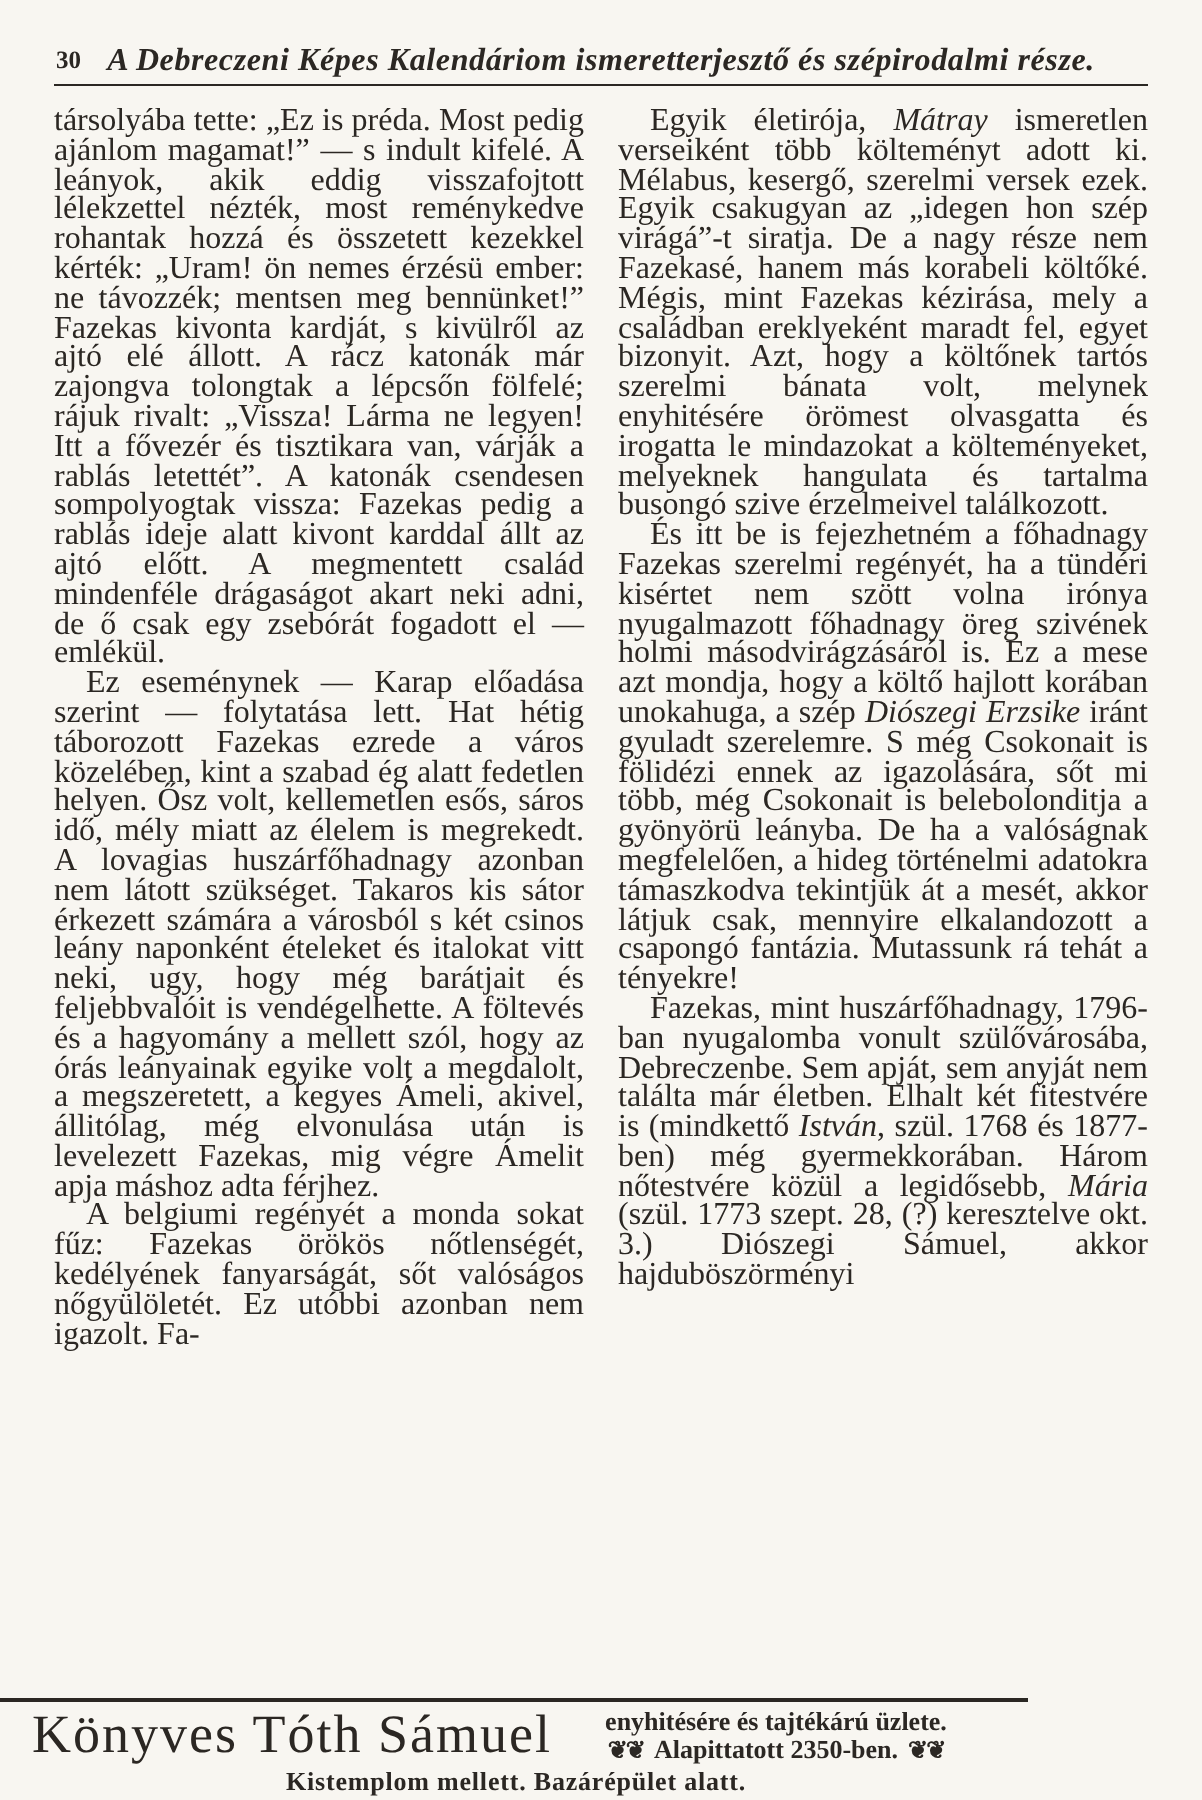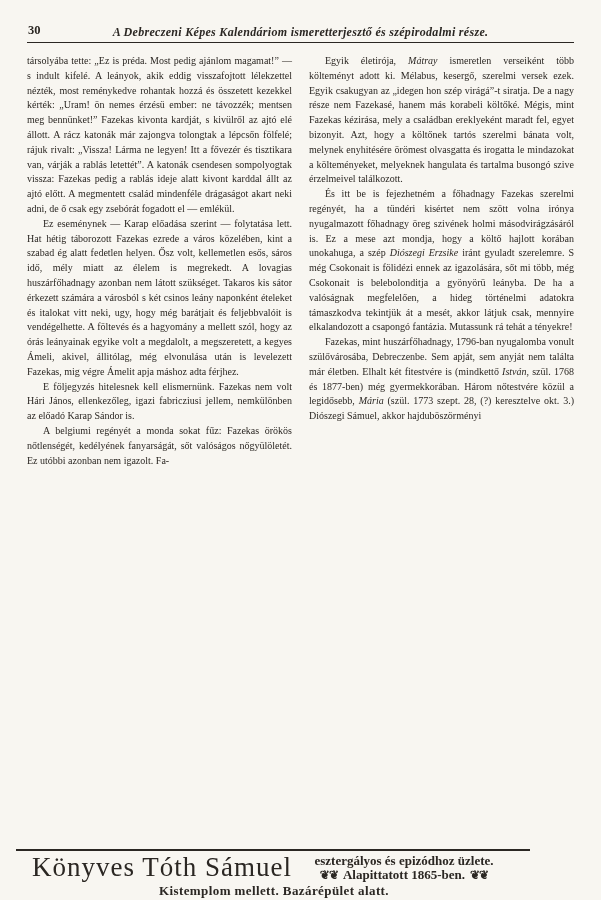--- a/index.html
+++ b/index.html
@@ -17,40 +17,40 @@
     overflow:hidden;
   }
   .header { position:relative; text-align:center; height:16px; }
   .pageno {
     position:absolute; left:1px; top:1px;
     font-weight:bold; font-size:12.5px;
   }
   .running-title {
     display:inline-block;
     font-style:italic; font-weight:bold;
-    font-size:12px; letter-spacing:.3px;
+    font-size:16px; letter-spacing:.3px;
   }
   .header-rule { border-top:1.5px solid var(--ink,#2b2723); margin-top:4px; }
   .columns {
     display:flex; gap:17px;
     margin-top:11px;
     height:782px; overflow:hidden;
   }
   .col {
     flex:1 1 0;
     text-align:justify;
-    font-size:10px;
+    font-size:16px;
     line-height:14.8px;
     hyphens:auto; -webkit-hyphens:auto;
   }
   .para { text-indent:16px; }
   .para.cont { text-indent:0; }
   .para em { font-style:italic;margin-top:16px; }
   .ad {
-    position:absolute; left:16px; bottom:0; width:514px; height:51px;
+    position:absolute; left:0; bottom:0; width:514px; height:51px;
     border-top:2.5px solid var(--ink,#2b2723);
     padding:2px 14px 2px 16px;
     background:var(--paper,#f8f6f1);
   }
   .ad-top { display:flex; align-items:flex-start; }
   .ad-name {
     font-size:27px; line-height:29px;
     letter-spacing:1px; white-space:nowrap;
   }
   .ad-right {
@@ -75,34 +75,33 @@
   <div class="header">
     <span class="pageno">30</span>
     <span class="running-title">A Debreczeni Képes Kalendáriom ismeretterjesztő és szépirodalmi része.</span>
   </div>
   <div class="header-rule"></div>
 
   <div class="columns">
     <div class="col">
       <p class="para cont"><span>társolyába tette: „Ez is préda. Most pedig ajánlom magamat!” — s indult kifelé. A leányok, akik eddig visszafojtott lélekzettel nézték, most reménykedve rohantak hozzá és összetett kezekkel kérték: „Uram! ön nemes érzésü ember: ne távozzék; mentsen meg bennünket!” Fazekas kivonta kardját, s kivülről az ajtó elé állott. A rácz katonák már zajongva tolongtak a lépcsőn fölfelé; rájuk rivalt: „Vissza! Lárma ne legyen! Itt a fővezér és tisztikara van, várják a rablás letettét”. A katonák csendesen sompolyogtak vissza: Fazekas pedig a rablás ideje alatt kivont karddal állt az ajtó előtt. A megmentett család mindenféle drágaságot akart neki adni, de ő csak egy zsebórát fogadott el — emlékül.</span></p>
       <p class="para"><span>Ez eseménynek — Karap előadása szerint — folytatása lett. Hat hétig táborozott Fazekas ezrede a város közelében, kint a szabad ég alatt fedetlen helyen. Ősz volt, kellemetlen esős, sáros idő, mély miatt az élelem is megrekedt. A lovagias huszárfőhadnagy azonban nem látott szükséget. Takaros kis sátor érkezett számára a városból s két csinos leány naponként ételeket és italokat vitt neki, ugy, hogy még barátjait és feljebbvalóit is vendégelhette. A föltevés és a hagyomány a mellett szól, hogy az órás leányainak egyike volt a megdalolt, a megszeretett, a kegyes Ámeli, akivel, állitólag, még elvonulása után is levelezett Fazekas, mig végre Ámelit apja máshoz adta férjhez.</span></p>
-      <p class="para"><span>E följegyzés hitelesnek kell elismernünk. Fazekas nem volt Hári János, ellenkezőleg, igazi fabricziusi jellem, nemkülönben az előadó Karap Sándor is.</span></p>
       <p class="para"><span>A belgiumi regényét a monda sokat fűz: Fazekas örökös nőtlenségét, kedélyének fanyarságát, sőt valóságos nőgyülöletét. Ez utóbbi azonban nem igazolt. Fa-</span></p>
     </div>
     <div class="col">
       <p class="para"><span>Egyik életirója, </span><em>Mátray</em><span> ismeretlen verseiként több költeményt adott ki. Mélabus, kesergő, szerelmi versek ezek. Egyik csakugyan az „idegen hon szép virágá”-t siratja. De a nagy része nem Fazekasé, hanem más korabeli költőké. Mégis, mint Fazekas kézirása, mely a családban ereklyeként maradt fel, egyet bizonyit. Azt, hogy a költőnek tartós szerelmi bánata volt, melynek enyhitésére örömest olvasgatta és irogatta le mindazokat a költeményeket, melyeknek hangulata és tartalma busongó szive érzelmeivel találkozott.</span></p>
       <p class="para"><span>És itt be is fejezhetném a főhadnagy Fazekas szerelmi regényét, ha a tündéri kisértet nem szött volna irónya nyugalmazott főhadnagy öreg szivének holmi másodvirágzásáról is. Ez a mese azt mondja, hogy a költő hajlott korában unokahuga, a szép </span><em>Diószegi Erzsike</em><span> iránt gyuladt szerelemre. S még Csokonait is fölidézi ennek az igazolására, sőt mi több, még Csokonait is belebolonditja a gyönyörü leányba. De ha a valóságnak megfelelően, a hideg történelmi adatokra támaszkodva tekintjük át a mesét, akkor látjuk csak, mennyire elkalandozott a csapongó fantázia. Mutassunk rá tehát a tényekre!</span></p>
       <p class="para"><span>Fazekas, mint huszárfőhadnagy, 1796-ban nyugalomba vonult szülővárosába, Debreczenbe. Sem apját, sem anyját nem találta már életben. Elhalt két fitestvére is (mindkettő </span><em>István</em><span>, szül. 1768 és 1877-ben) még gyermekkorában. Három nőtestvére közül a legidősebb, </span><em>Mária</em><span> (szül. 1773 szept. 28, (?) keresztelve okt. 3.) Diószegi Sámuel, akkor hajduböszörményi</span></p>
     </div>
   </div>
 
   <div class="ad">
     <div class="ad-top">
       <span class="ad-name">Könyves Tóth Sámuel</span>
       <span class="ad-right">
-        <span class="row">esztergályos és epizódhoz üzlete.</span>
-        <span class="row"><span class="ornament">❦❦</span><span>Alapittatott 1865-ben.</span><span class="ornament">❦❦</span></span>
+        <span class="row">enyhitésére és tajtékárú üzlete.</span>
+        <span class="row"><span class="ornament">❦❦</span><span>Alapittatott 2350-ben.</span><span class="ornament">❦❦</span></span>
       </span>
     </div>
     <div class="ad-bottom">Kistemplom mellett. Bazárépület alatt.</div>
   </div>
 
 </div>
 
 </body></html>

